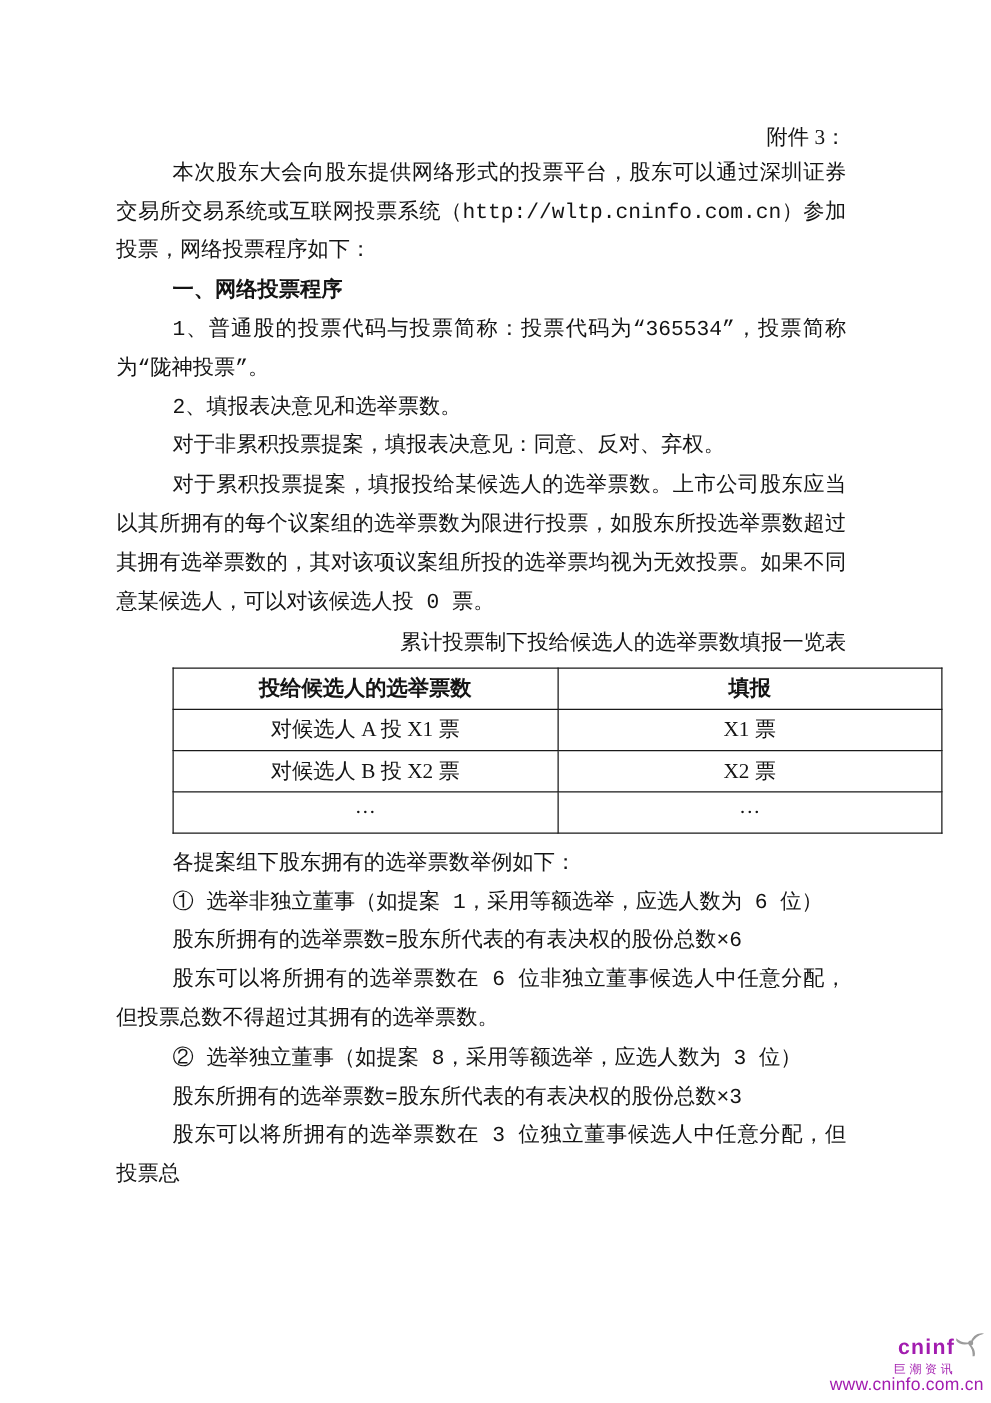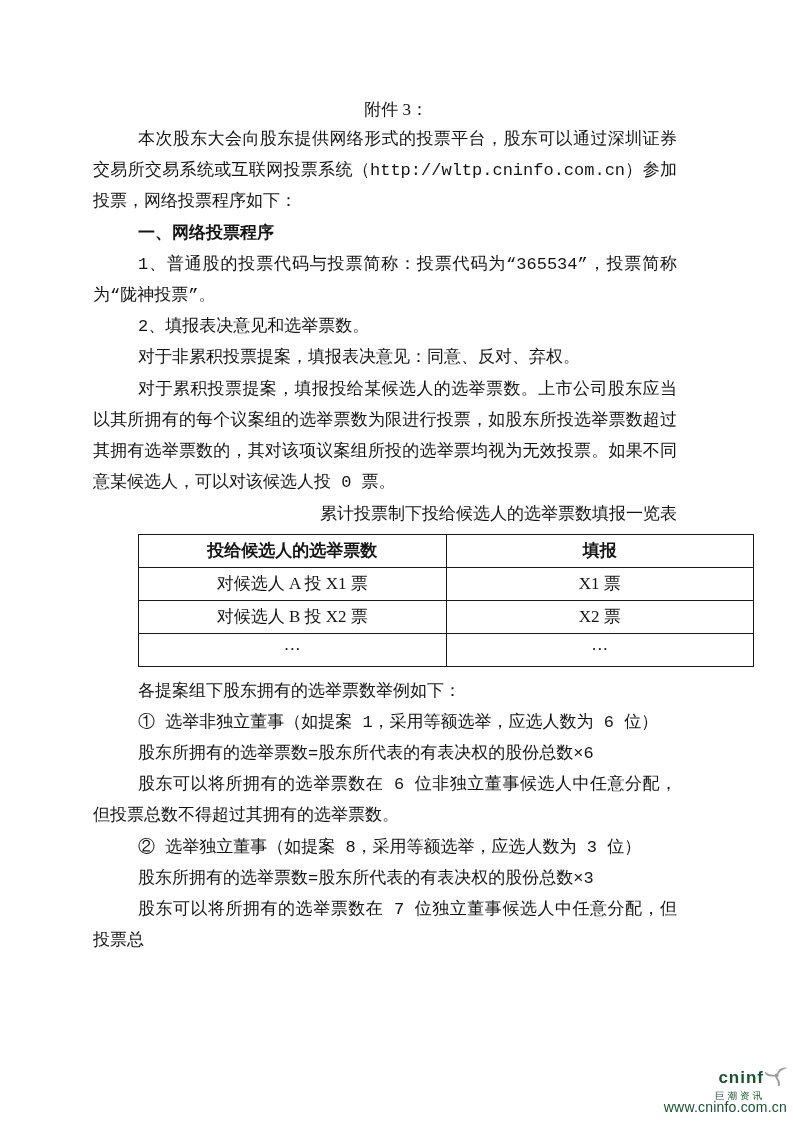--- a/index.html
+++ b/index.html
@@ -15,21 +15,21 @@
     position:absolute;
     left:93px; top:96px;
     width:584px;
     font-size:17px;
     line-height:31.2px;
     text-align:justify;
   }
   .attachment {
     margin-left:22px;
     line-height:28px;
-    text-align:center;
+    text-align:right;
   }
   .doc-title {
     text-align:center;
     font-weight:bold;
     font-size:21.5px;
     line-height:30px;
     margin:2px 0 45px 0;
     letter-spacing:0.5px;
   }
   .para { margin:0; text-indent:45px;font-family:Liberation Mono, monospace; }
@@ -52,21 +52,21 @@
     vertical-align:middle;
     font-size:17px;
     line-height:20px;
     font-weight:normal;
   }
   table.vote-table th { font-weight:bold; }
   .footer {
     position:absolute;
     right:6px; bottom:9px;
     text-align:right;
-    color:#14532d;
+    color:#a21caf;
     font-family:"Liberation Sans","DejaVu Sans",sans-serif;
   }
   .logo-row {
     display:flex;
     align-items:center;
     justify-content:flex-end;
     gap:1px;
   }
   .logo-text {
     font-weight:bold;
@@ -126,21 +126,21 @@
         </tr>
       </tbody>
     </table>
 
     <p class="para">各提案组下股东拥有的选举票数举例如下：</p>
     <p class="para">① 选举非独立董事（如提案 1，采用等额选举，应选人数为 6 位）</p>
     <p class="para">股东所拥有的选举票数=股东所代表的有表决权的股份总数×6</p>
     <p class="para">股东可以将所拥有的选举票数在 6 位非独立董事候选人中任意分配，但投票总数不得超过其拥有的选举票数。</p>
     <p class="para">② 选举独立董事（如提案 8，采用等额选举，应选人数为 3 位）</p>
     <p class="para">股东所拥有的选举票数=股东所代表的有表决权的股份总数×3</p>
-    <p class="para">股东可以将所拥有的选举票数在 7 位独立董事候选人中任意分配，但投票总</p>
+    <p class="para">股东可以将所拥有的选举票数在 3 位独立董事候选人中任意分配，但投票总</p>
 
   </div>
 
   <div class="footer">
     <div class="logo-row">
       <span class="logo-text">cninf</span>
       <span>
         <svg width="22" height="20" viewBox="0 0 24 22">
           <g fill="#9b9b9b" transform="translate(12,11)">
             <path d="M0 0 Q 3 -11 13 -9 Q 4 -7 1.5 0 Z"></path>

